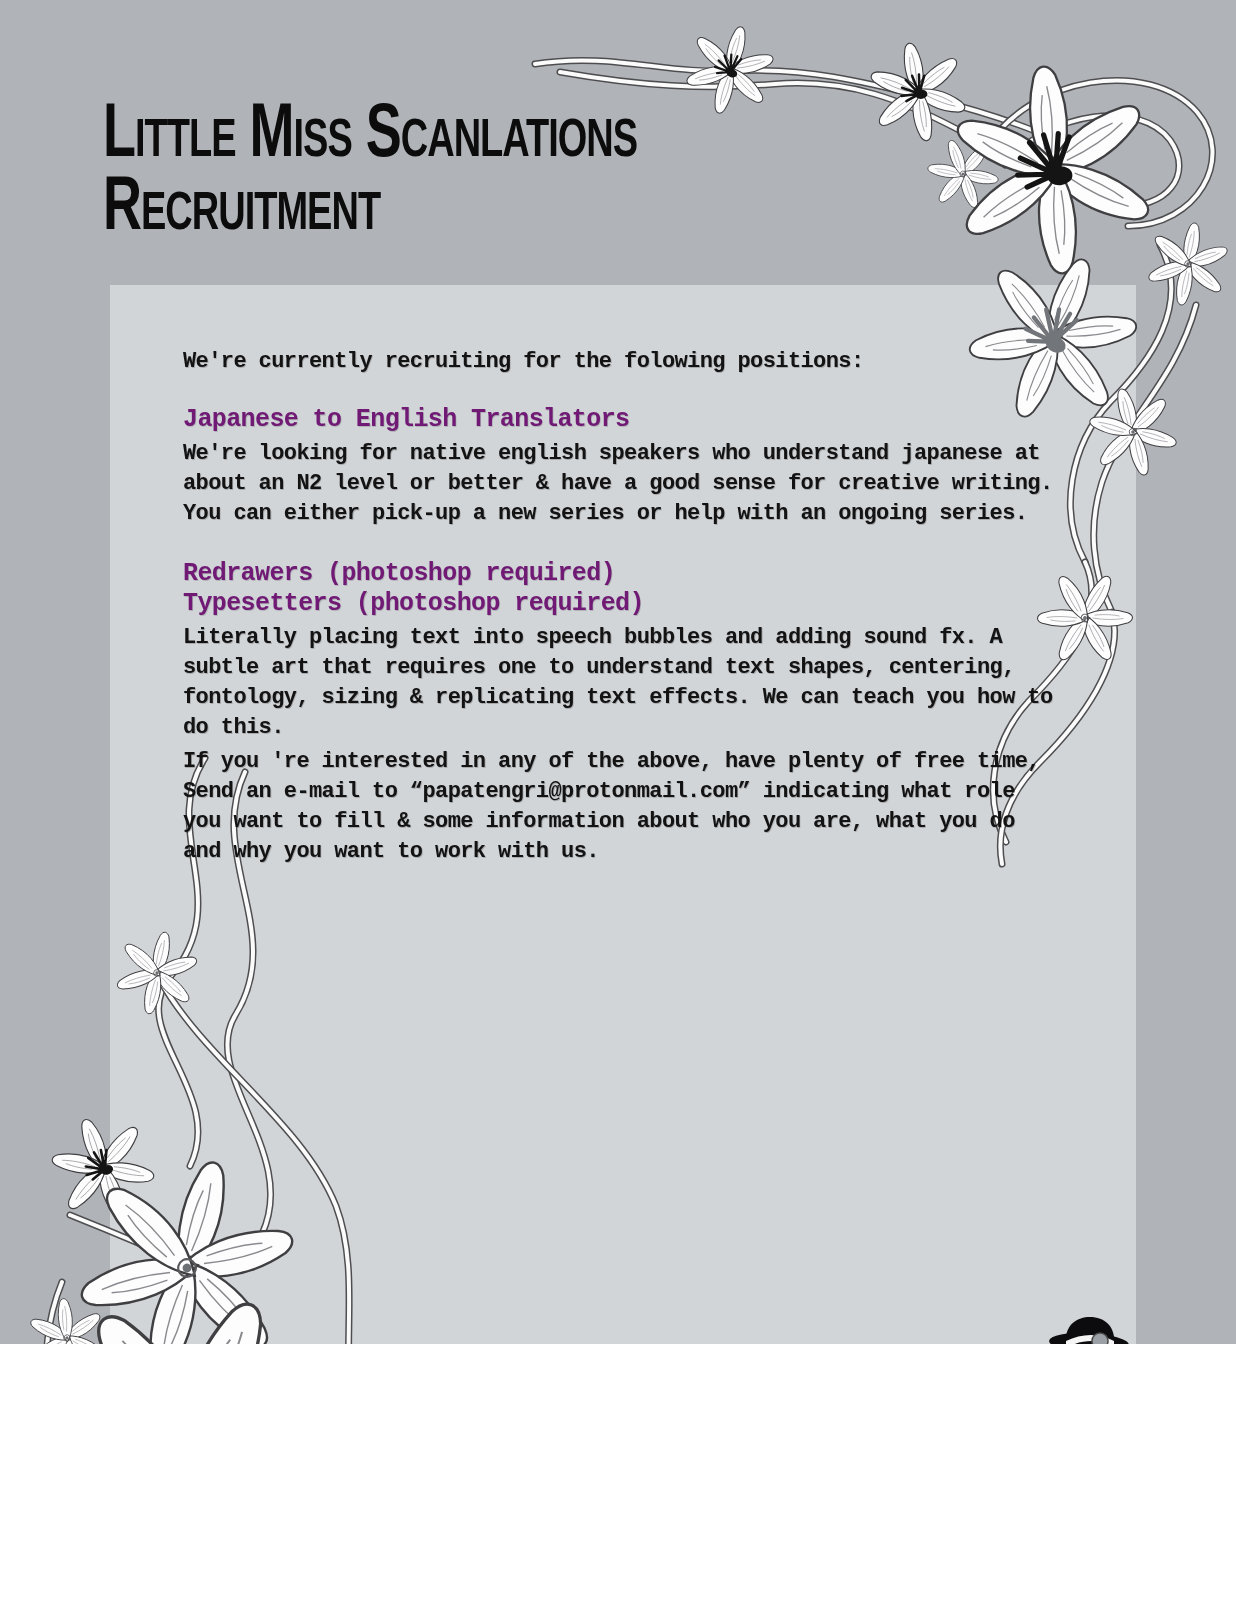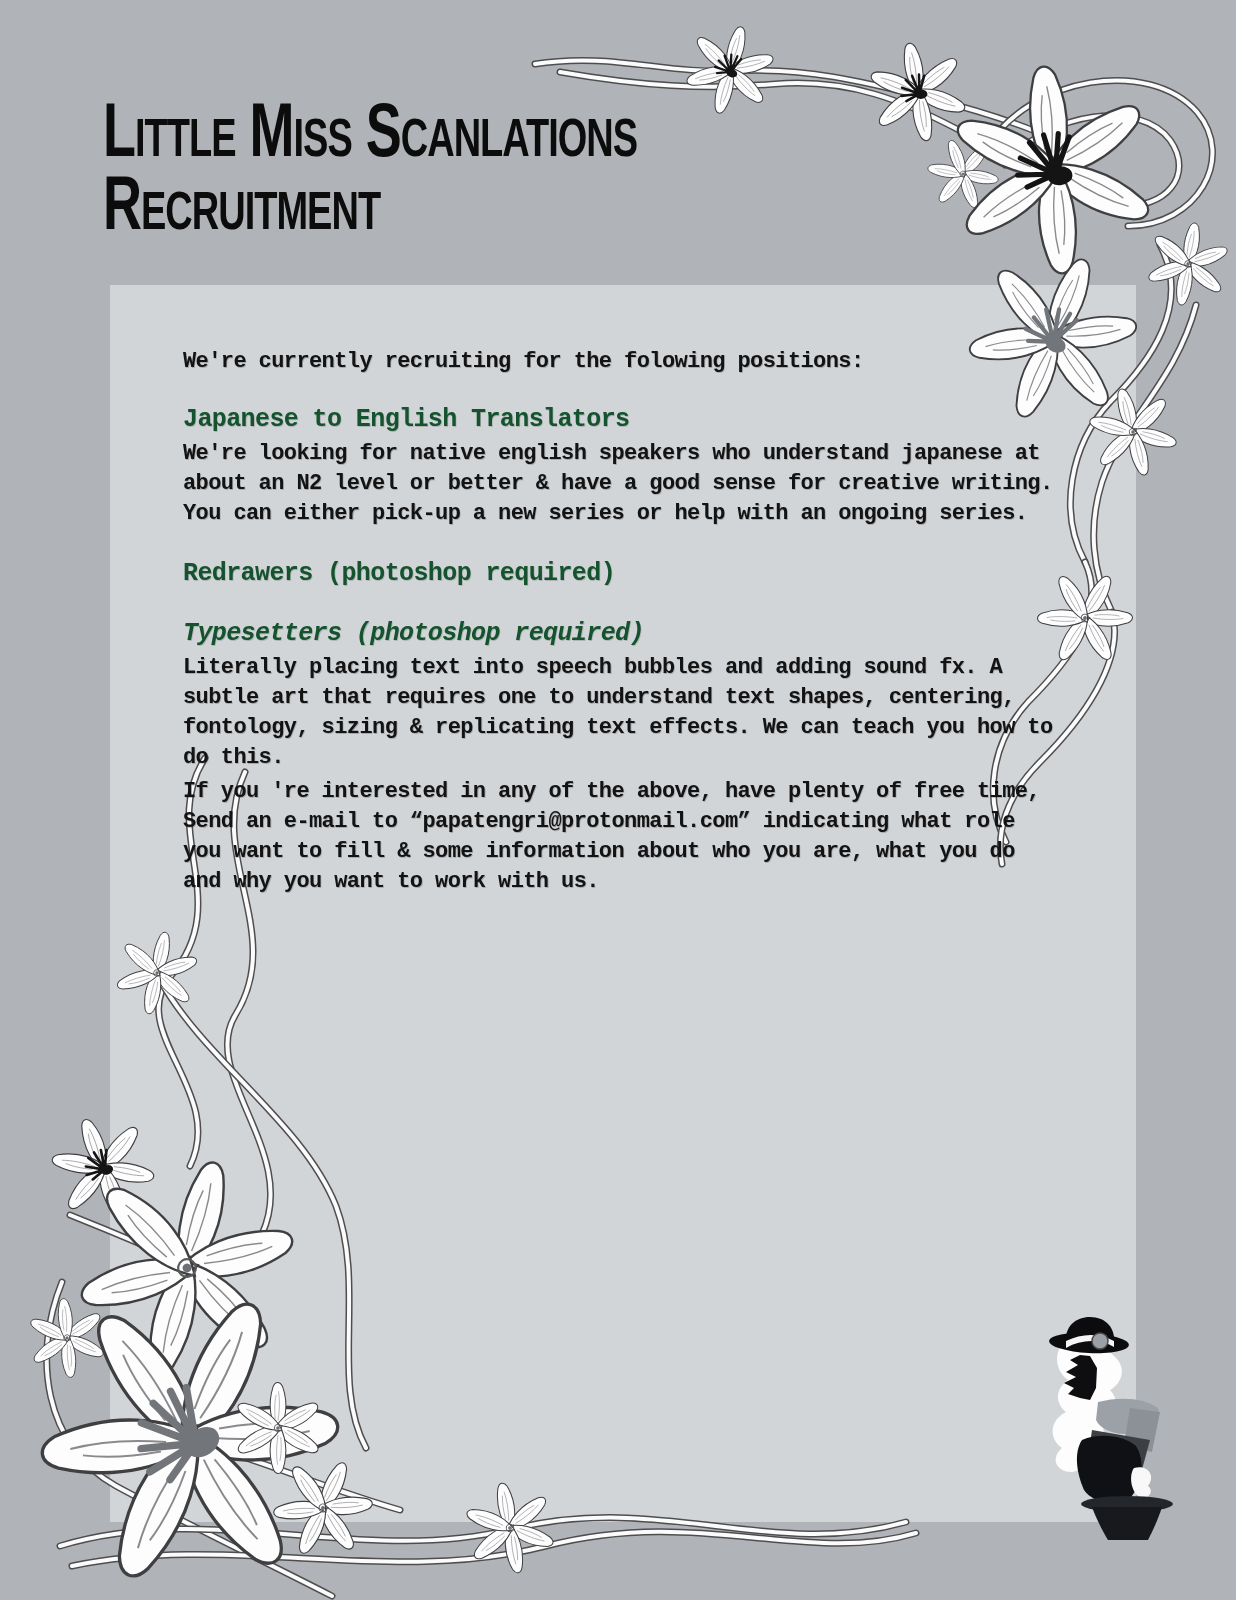--- a/index.html
+++ b/index.html
@@ -1,18 +1,18 @@
 <!DOCTYPE html>
 <html><head>
 <meta charset="utf-8">
 <style>
   html,body{margin:0;padding:0;}
   .poster{
     position:relative;
-    width:1236px;height:1600px;
+    width:1236px;height:1344px;
     background:#b0b4b8;
     overflow:hidden;
     font-family:"Liberation Mono", monospace;
   }
   .panel{
     position:absolute;
     left:110px;top:285px;
     width:1026px;height:1237px;
     background:#d2d5d8;
     z-index:1;
@@ -48,25 +48,25 @@
     white-space:pre-line;
     text-shadow:0.8px 0.8px 0 rgba(20,20,20,0.22);
   }
   .intro{margin:0;}
   .role-heading{
     margin:0;
     font:700 25px/30px "Liberation Mono", monospace;
     letter-spacing:-0.6px;
     text-shadow:0.8px 0.8px 0 rgba(20,20,20,0.18);
   }
-  .red{color:#14532d;}
+  .red{color:#701a75;}
   .navy{color:#323056;}
   .mt1{margin-top:28px;}
   .mt2{margin-top:30px;font-family:Liberation Mono, monospace;}
-  .mt3{margin-top:30px;font-style:italic;}
+  .mt3{}
   .mt4{margin-top:23px;}
   
   .vine-under{fill:none;stroke:#4e4e50;stroke-width:7;stroke-linecap:round;}
   .vine-over{fill:none;stroke:#fbfbfb;stroke-width:4;stroke-linecap:round;}
   .petal{fill:#fdfdfe;stroke:#3f3f42;stroke-width:2.2;}
   .vein{fill:none;stroke:#8a8a8e;stroke-width:1.3;}
   .fcenter-ring{fill:none;stroke:#5a5a5e;stroke-width:2;}
   .fcenter-dot{fill:#6d7074;}
   .stamens path{fill:none;stroke-width:5;stroke-linecap:round;}
   .stamens-dark path{stroke:#141414;}

